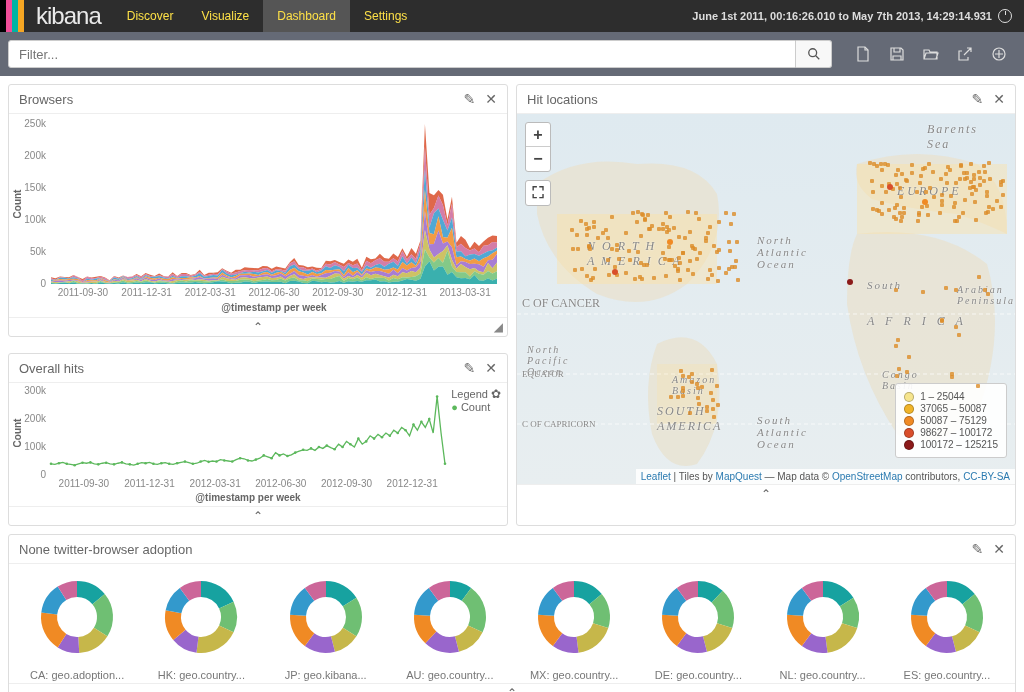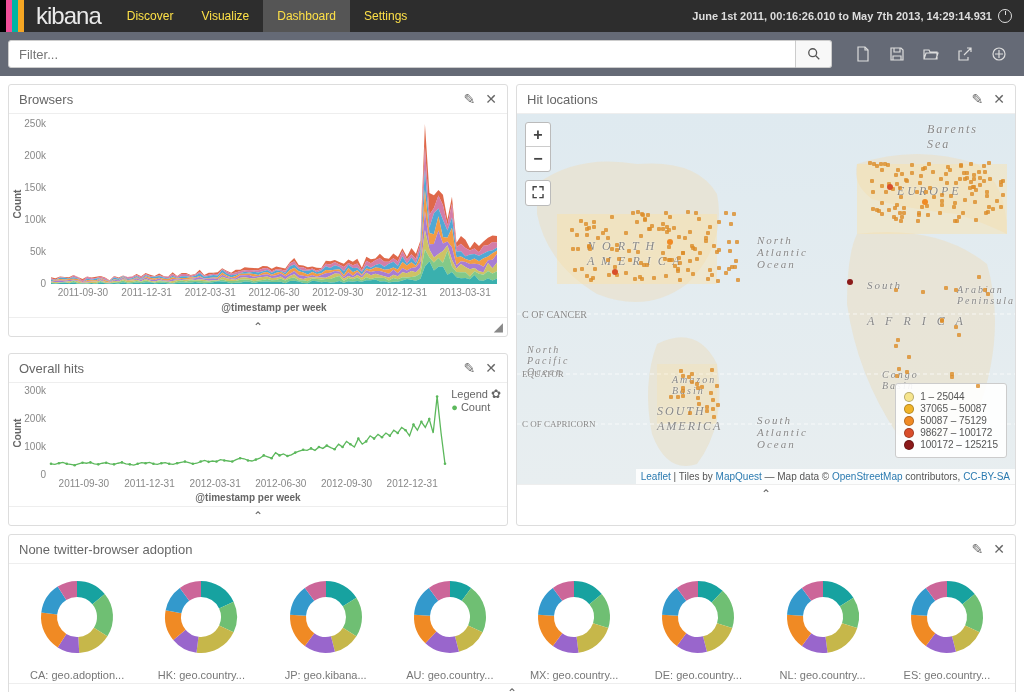--- a/index.html
+++ b/index.html
@@ -288,21 +288,21 @@
 Ocean</div>
         <div class="map-text" style="left:410px; top:8px; font-size:12px; white-space:pre">Barents
 Sea</div>
         <div class="map-text" style="left:350px; top:165px; font-size:11px">South</div>
         <div class="map-text" style="left:440px; top:170px; font-size:10px; white-space:pre">Arabian
 Peninsula</div>
         <div class="map-text" style="left:155px; top:260px; font-size:10px; white-space:pre">Amazon
 Basin</div>
         <div class="map-text" style="left:365px; top:255px; font-size:10px; white-space:pre">Congo
 Basin</div>
-        <div class="map-text" style="left:5px; top:195px; font-size:10px; font-style:normal; letter-spacing:0">C OF CANCER</div>
+        <div class="map-text" style="left:5px; top:182px; font-size:12px; font-style:normal; letter-spacing:0">C OF CANCER</div>
         <div class="map-text" style="left:5px; top:255px; font-size:9px; font-style:normal; letter-spacing:0">EQUATOR</div>
         <div class="map-text" style="left:5px; top:305px; font-size:9px; font-style:normal; letter-spacing:0">C OF CAPRICORN</div>
 
         <div class="map-legend" id="map-legend">
             <div class="legrow">
               <span class="legdot" style="background:#f6e58d"></span>
               <span>1 – 25044</span>
             </div>
             <div class="legrow">
               <span class="legdot" style="background:#f0b429"></span>

